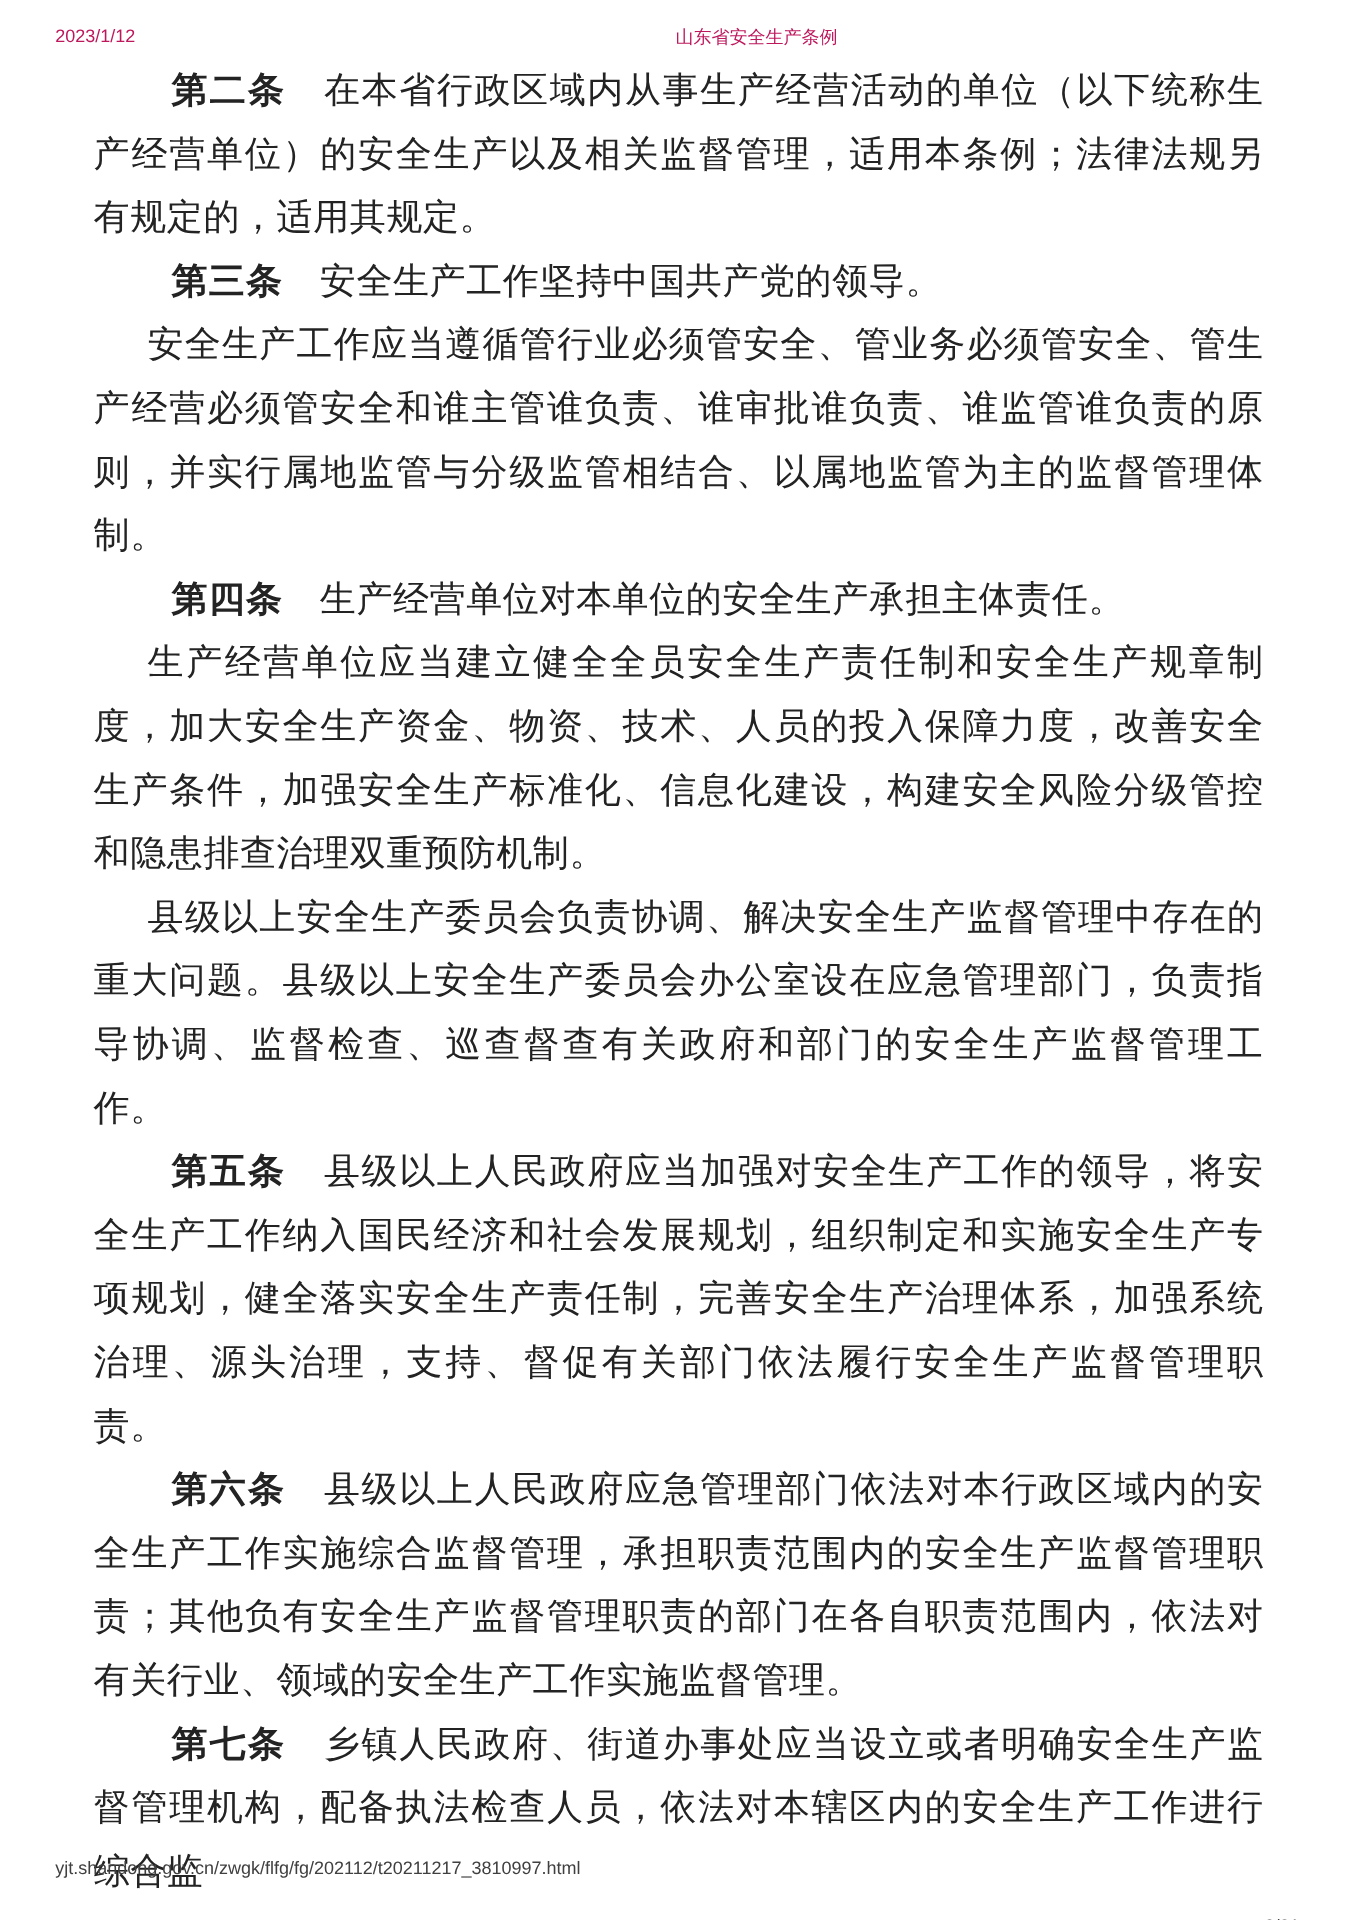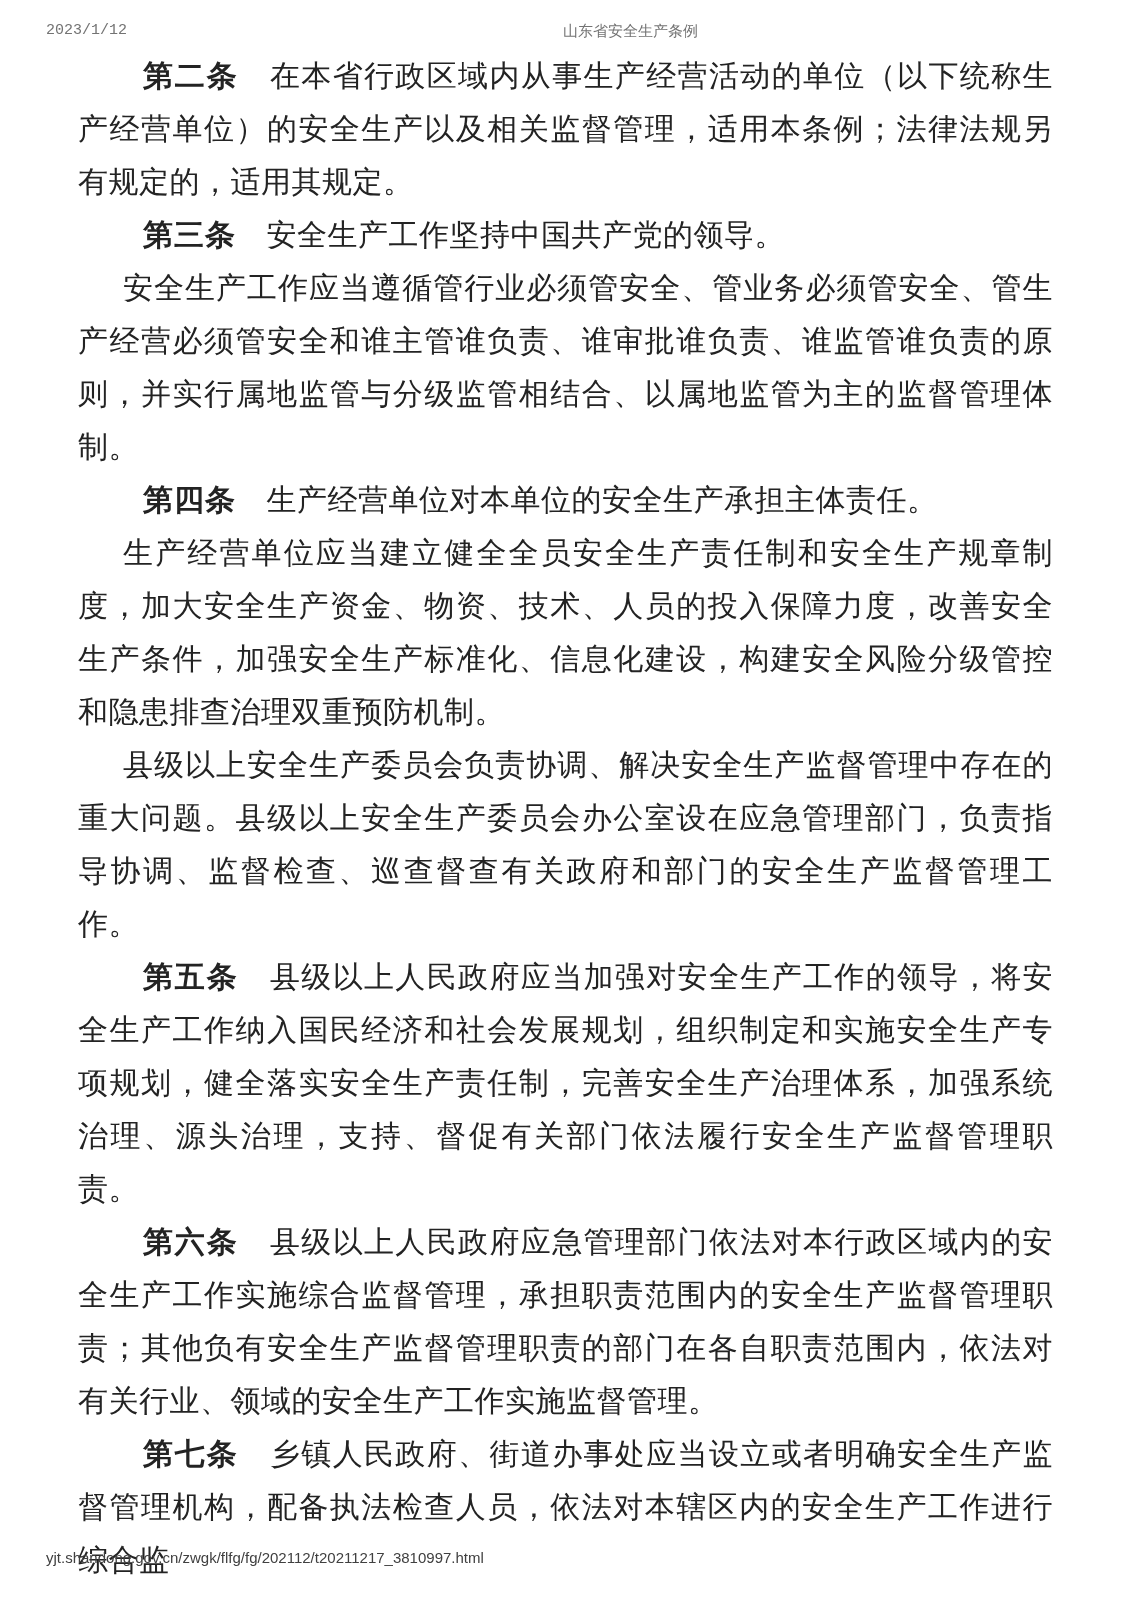--- a/index.html
+++ b/index.html
@@ -16,23 +16,23 @@
     inset: 0;
     background: #ffffff;
   }
   
   .print-header {
     position: absolute;
     top: 22px;
     left: 46px;
     right: 48px;
     height: 20px;
-    font-family: Liberation Mono, monospace;
+    font-family: Liberation Sans, sans-serif;
     font-size: 15px;
-    color: #737373;
+    color: #be185d;
     white-space: nowrap;
   }
   .print-header .date { position: absolute; left: 0; top: 0; }
   .print-header .doc-title { position: absolute; left: 517px; top: 0; }
   
   .content {
     position: absolute;
     top: 49px;
     left: 78px;
     width: 975px;

